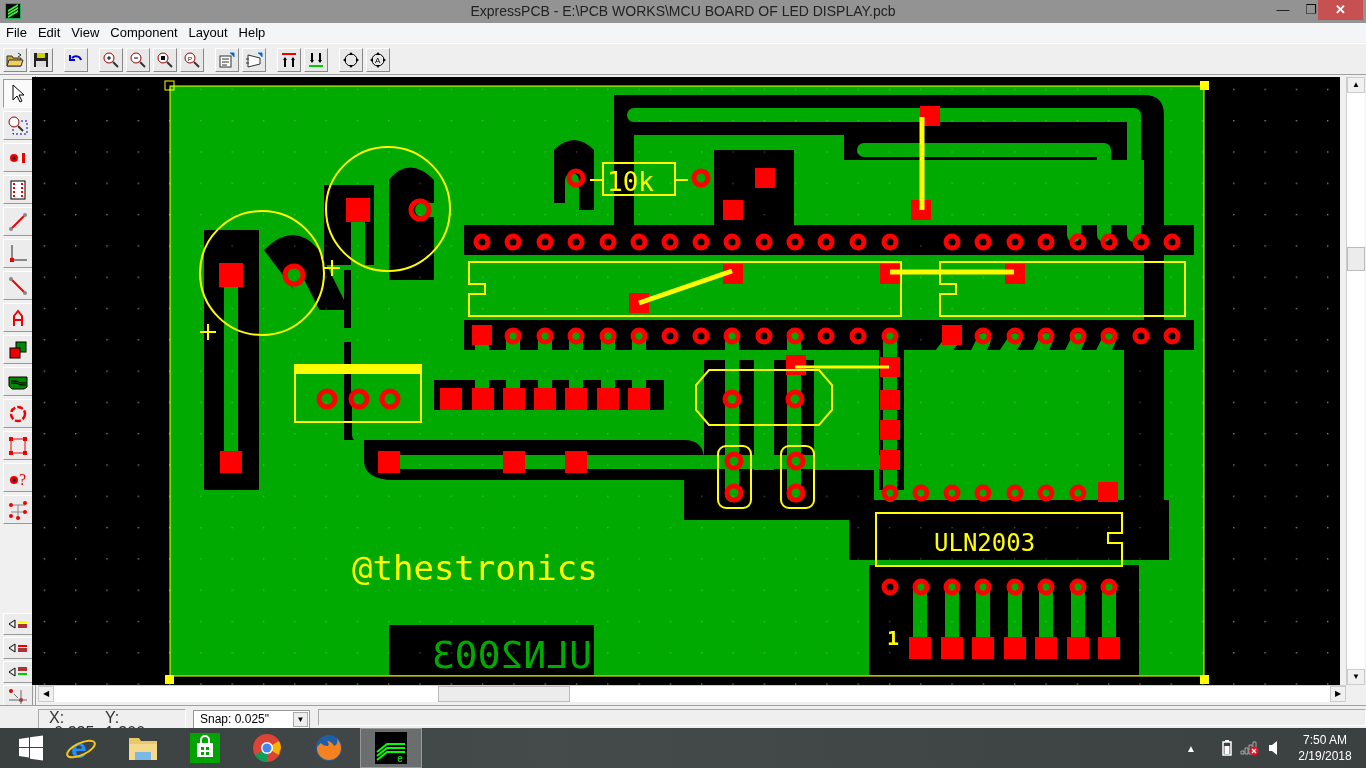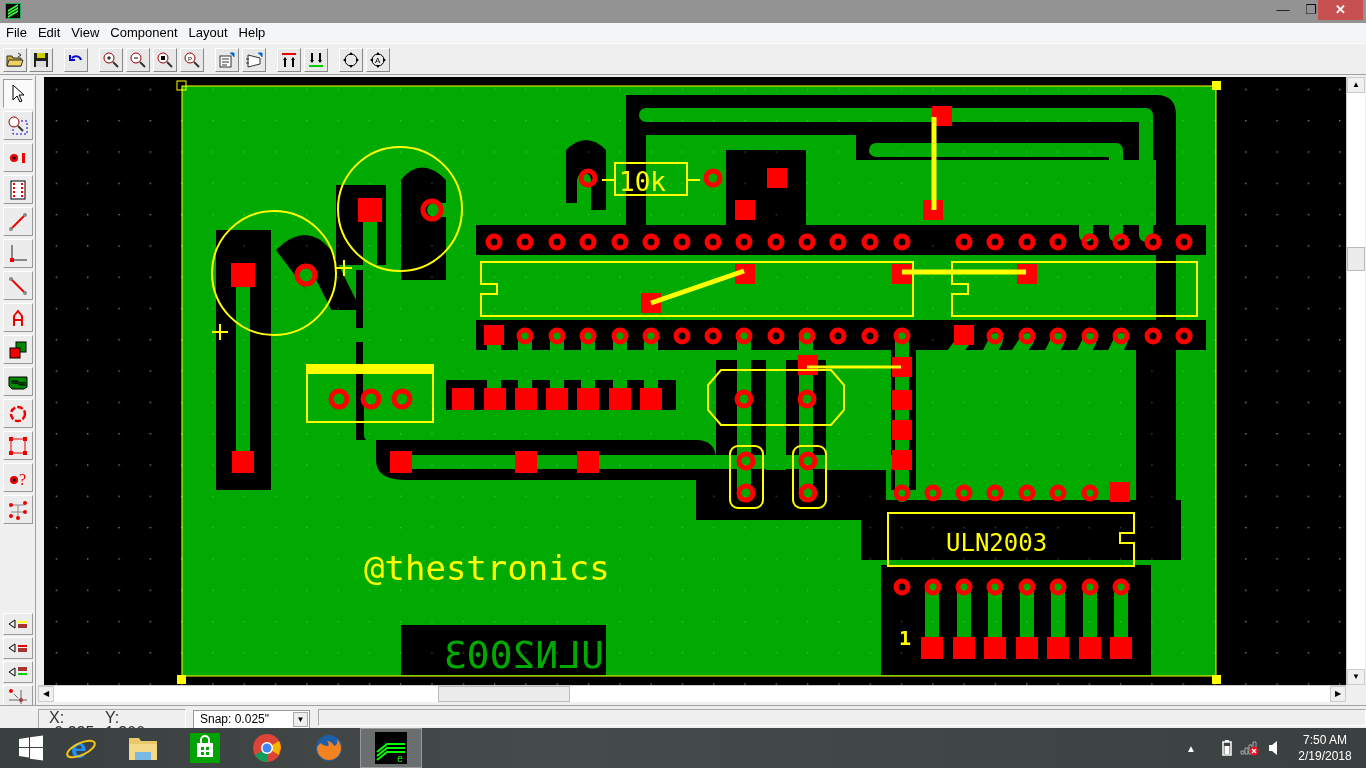--- a/index.html
+++ b/index.html
@@ -14,21 +14,21 @@
   .winbtn.close { left: 1318px; width: 45px; background: #c75050; color: #fff; font-weight: bold; }
   .menubar { position: absolute; left: 0; top: 23px; width: 1366px; height: 19px; background: #f4f5f7; text-decoration: underline; }
   .menubar span { display: inline-block; padding: 2px 5px 0 6px; font-size: 13px; }
   .toolbar { position: absolute; left: 0; top: 43px; width: 1366px; height: 32px; background: #efefef; border-top: 1px solid #fff; border-bottom: 1px solid #a0a0a0; }
   .tbtn { position: absolute; top: 4px; width: 24px; height: 24px; border: 1px solid #888; border-top-color: #fff; border-left-color: #fff; background: #e8e8e8; display: flex; align-items: center; justify-content: center; }
   .tbtn svg { width: 18px; height: 18px; }
   .lefttools { position: absolute; left: 0; top: 76px; width: 36px; height: 632px; background: #f0f0f0; border-right: 1px solid #a0a0a0; }
   .ltool { position: absolute; left: 3px; width: 30px; height: 29px; border: 1px solid #999; border-top-color: #fff; border-left-color: #fff; background: #ececec; display: flex; align-items: center; justify-content: center; }
   .ltool.active { background: #fafafa; border-color: #999 #fff #fff #999; }
   .ltool svg { width: 22px; height: 22px; }
-  .canvas { position: absolute; left: 44px; top: 77px; width: 1308px; height: 608px; background: #000; overflow: hidden; }
+  .canvas { position: absolute; left: 32px; top: 77px; width: 1308px; height: 608px; background: #000; overflow: hidden; }
   .vscroll { position: absolute; left: 1346px; top: 77px; width: 19px; height: 608px; background: #fff; border-left: 1px solid #ccc; }
   .vscroll .arrow { position: absolute; left: 0; width: 18px; height: 16px; background: #f0f0f0; border: 1px solid #ccc; font-size: 8px; text-align: center; line-height: 14px; }
   .vscroll .thumb { position: absolute; left: 0; top: 170px; width: 18px; height: 24px; background: #ececec; border: 1px solid #bbb; }
   .hscroll { position: absolute; left: 38px; top: 685px; width: 1308px; height: 17px; background: #fff; border-top: 1px solid #ccc; }
   .hscroll .arrow { position: absolute; top: 0; width: 16px; height: 16px; background: #f0f0f0; border: 1px solid #ccc; font-size: 8px; text-align: center; line-height: 14px; }
   .hscroll .thumb { position: absolute; left: 400px; top: 0; width: 132px; height: 16px; background: #ececec; border: 1px solid #bbb; }
   .statusbar { position: absolute; left: 0; top: 705px; width: 1366px; height: 23px; background: #efefef; border-top: 1px solid #a0a0a0; }
   .statusbar .coords { position: absolute; left: 38px; top: 3px; width: 148px; height: 29px; border: 1px solid #aaa; border-right-color: #fff; border-bottom-color: #fff; color: #333; padding-left: 10px; line-height: 15px; font-size: 16px; }
   .statusbar .coords span { display: inline-block; width: 56px; }
   .statusbar .snap { position: absolute; left: 193px; top: 4px; width: 117px; height: 19px; background: #fff; border: 1px solid #999; padding-left: 6px; line-height: 17px; }
@@ -38,20 +38,21 @@
   .taskbar .tb { position: absolute; top: 0; width: 62px; height: 40px; display: flex; align-items: center; justify-content: center; }
   .taskbar .tb.active { background: #6b6e6e; border: 1px solid #999; }
   .tray { position: absolute; top: 0; height: 40px; display: flex; align-items: center; color: #fff; }
   .clock { position: absolute; left: 1290px; top: 4px; width: 70px; color: #fff; text-align: center; font-size: 12px; line-height: 16px; }
 </style>
 </head>
 <body>
 
 <div class="titlebar">
   <div class="app-icon"></div>
+  <div class="title">ExpressPCB - E:\PCB WORKS\MCU BOARD OF LED DISPLAY.pcb</div>
   <div class="winbtn min">—</div>
   <div class="winbtn max">❐</div>
   <div class="winbtn close">✕</div>
 </div>
 
 <div class="menubar">
   <span>File</span><span>Edit</span><span>View</span><span>Component</span><span>Layout</span><span>Help</span>
 </div>
 
 <div class="toolbar">

